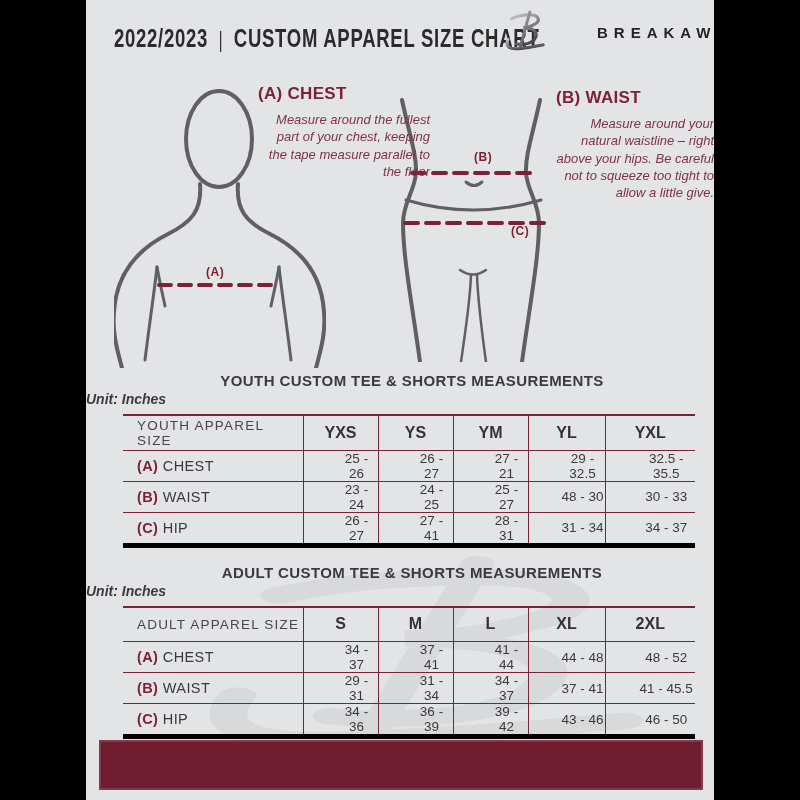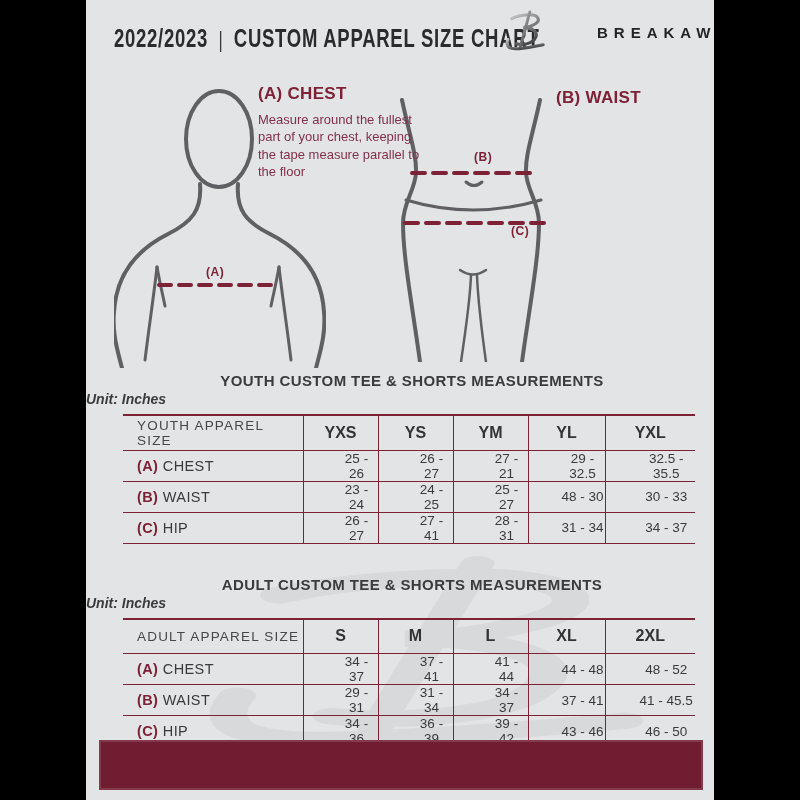--- a/index.html
+++ b/index.html
@@ -13,38 +13,38 @@
   .title-sep { font-weight:normal; color:#3a3a3c; padding:0 14px; font-size:22px; }
   .brand { position:absolute; left:419px; top:7px; display:flex; align-items:center;gap:41px; }
   .brand-name { font-weight:bold; font-size:15px; letter-spacing:6px; color:#242426; margin-left:9px; }
 
   
   .figures { position:absolute; left:0; top:80px; width:628px; height:292px; z-index:2; }
   .figure-svg { position:absolute; }
   .marker { position:absolute; font-size:12px; font-weight:bold; color:#7c2136; letter-spacing:0.5px; }
   .guide { position:absolute; color:#7e2136; }
   .guide h3 { font-size:17px; font-weight:bold; letter-spacing:0.3px; color:#7e2136; margin-bottom:7px; }
-  .guide p { font-size:13px; line-height:1.33; color:#803049; white-space:pre-line; }
+  .guide p { font-size:13px; line-height:1.33; font-style:italic; color:#803049; white-space:pre-line;text-align:right; }
   .guide-chest { left:172px; top:4px;  width:172px; }
   .guide-waist { left:470px; top:8px;  width:158px; }
   .guide-hips  { left:470px; top:142px; width:166px; }
 
   
   .tables { position:absolute; left:0; top:372px; width:652px; z-index:2; }
   .tbl-title { text-align:center; font-size:15px; font-weight:bold; letter-spacing:0.4px; color:#3b3b3d; }
   .tbl-unit  { text-align:left; font-size:14px; font-style:italic; font-weight:bold; color:#3b3b3d; margin:2px 0 7px; }
-  table { border-collapse:collapse; width:572px; margin-left:37px; border-top:2px solid #7c2136; border-bottom:1px solid #000000; }
+  table { border-collapse:collapse; width:572px; margin-left:37px; border-top:2px solid #7c2136; border-bottom:5px solid #000000; }
   th, td { border-bottom:1.5px solid #7c2136; }
   th:not(:first-child), td:not(:first-child) { border-left:1.5px solid #7c2136; }
   thead th { height:35px; font-size:16px; font-weight:bold; color:#333336; text-align:center; }
   thead th.lbl-col { font-weight:normal; font-size:13.5px; letter-spacing:1.2px; color:#47474a; text-align:left; padding-left:14px; }
   tbody td { height:29px; font-size:13.5px; color:#3a3a3c; text-align:center;padding-left:32px; }
   tbody td.row-lbl { text-align:left; padding-left:14px; font-size:14.5px; letter-spacing:0.4px; }
   .row-prefix { font-weight:bold; color:#7c2136; }
-  .adult-block { margin-top:32px; }
+  .adult-block { margin-top:16px; }
 
   
   .footer-bar { position:absolute; left:13px; top:740px; width:604px; height:50px; background:#701d32; box-shadow:inset 0 0 0 2px rgba(255,255,255,0.13); z-index:2; }
   .watermark { position:absolute; left:120px; top:545px; z-index:1; opacity:1; }
 </style>
 </head>
 <body>
 
 <div class="doc">
 
@@ -107,20 +107,21 @@
     <span class="marker" style="left:120px; top:185px;">(A)</span>
     <span class="marker" style="left:388px; top:70px;">(B)</span>
     <span class="marker" style="left:425px; top:144px;">(C)</span>
 
     <div class="guide guide-chest">
       <h3>(A) CHEST</h3>
       <p>Measure around the fullest part of your chest, keeping the tape measure parallel to the floor</p>
     </div>
     <div class="guide guide-waist">
       <h3>(B) WAIST</h3>
+      <p>Measure around your natural waistline – right above your hips. Be careful not to squeeze too tight to allow a little give.</p>
     </div>
   </section>
 
   <section class="tables">
 
     <div class="youth-block">
       <div class="tbl-title">YOUTH CUSTOM TEE &amp; SHORTS MEASUREMENTS</div>
       <div class="tbl-unit">Unit: Inches</div>
       <table>
         <colgroup>

